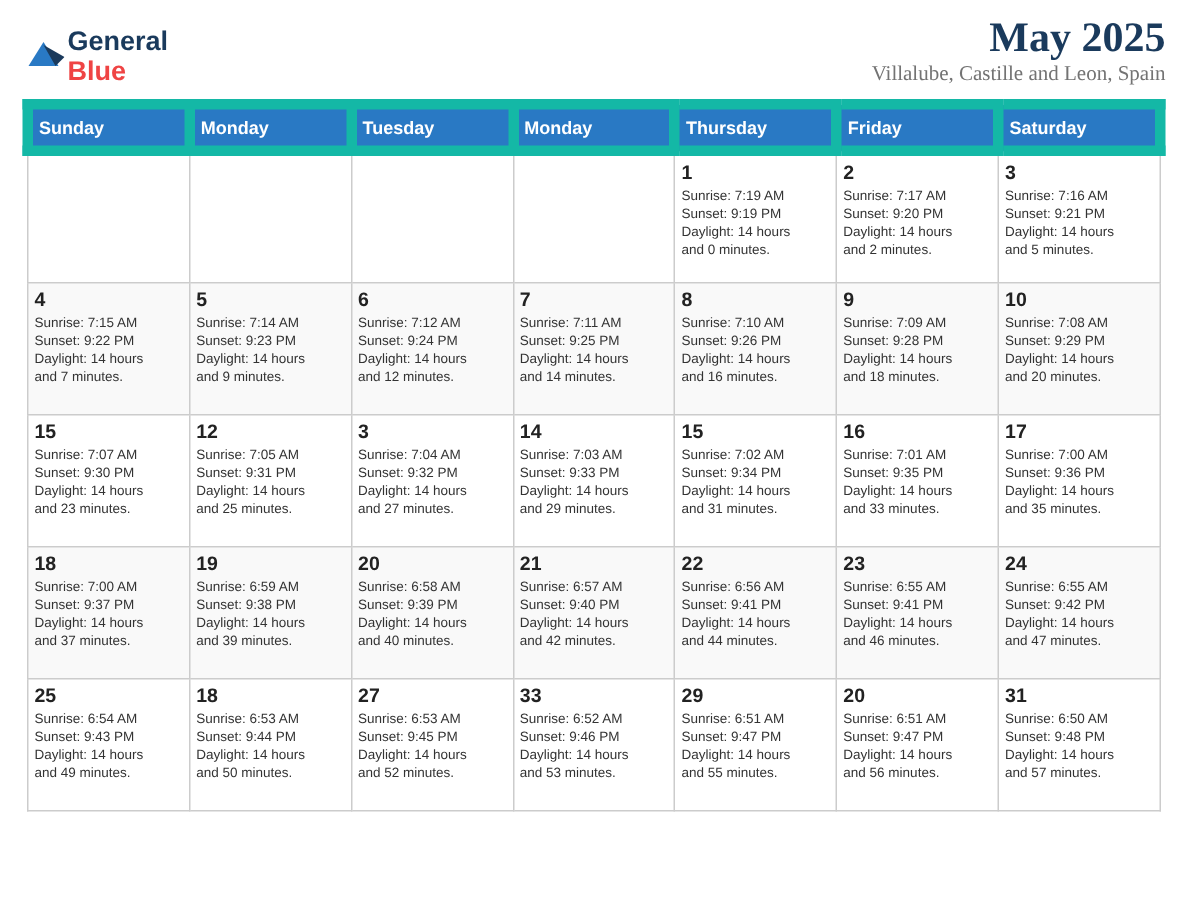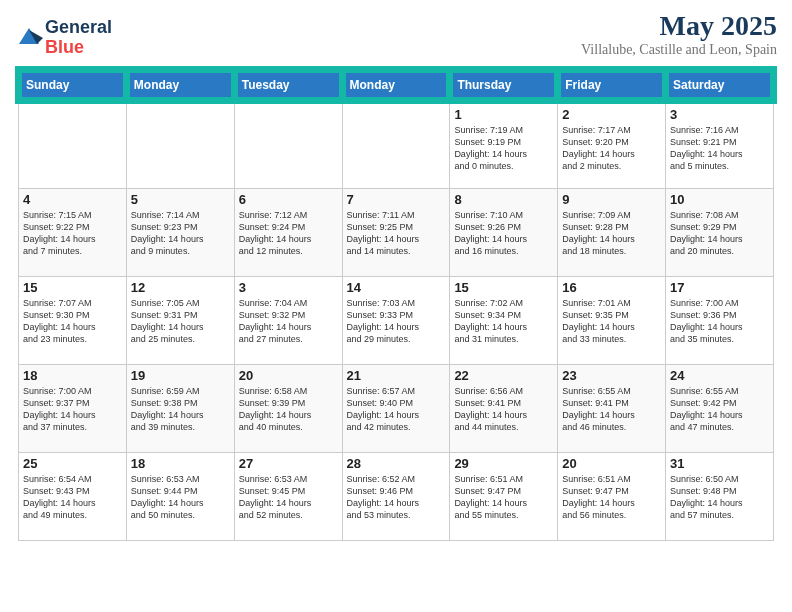--- a/index.html
+++ b/index.html
@@ -184,21 +184,21 @@
           </td>
           <td>
             <span class="day-num">18</span>
             <div class="cell-info">Sunrise: 6:53 AM<br>Sunset: 9:44 PM<br>Daylight: 14 hours<br>and 50 minutes.</div>
           </td>
           <td>
             <span class="day-num">27</span>
             <div class="cell-info">Sunrise: 6:53 AM<br>Sunset: 9:45 PM<br>Daylight: 14 hours<br>and 52 minutes.</div>
           </td>
           <td>
-            <span class="day-num">28</span>
+            <span class="day-num">33</span>
             <div class="cell-info">Sunrise: 6:52 AM<br>Sunset: 9:46 PM<br>Daylight: 14 hours<br>and 53 minutes.</div>
           </td>
           <td>
             <span class="day-num">29</span>
             <div class="cell-info">Sunrise: 6:51 AM<br>Sunset: 9:47 PM<br>Daylight: 14 hours<br>and 55 minutes.</div>
           </td>
           <td>
             <span class="day-num">20</span>
             <div class="cell-info">Sunrise: 6:51 AM<br>Sunset: 9:47 PM<br>Daylight: 14 hours<br>and 56 minutes.</div>
           </td>

